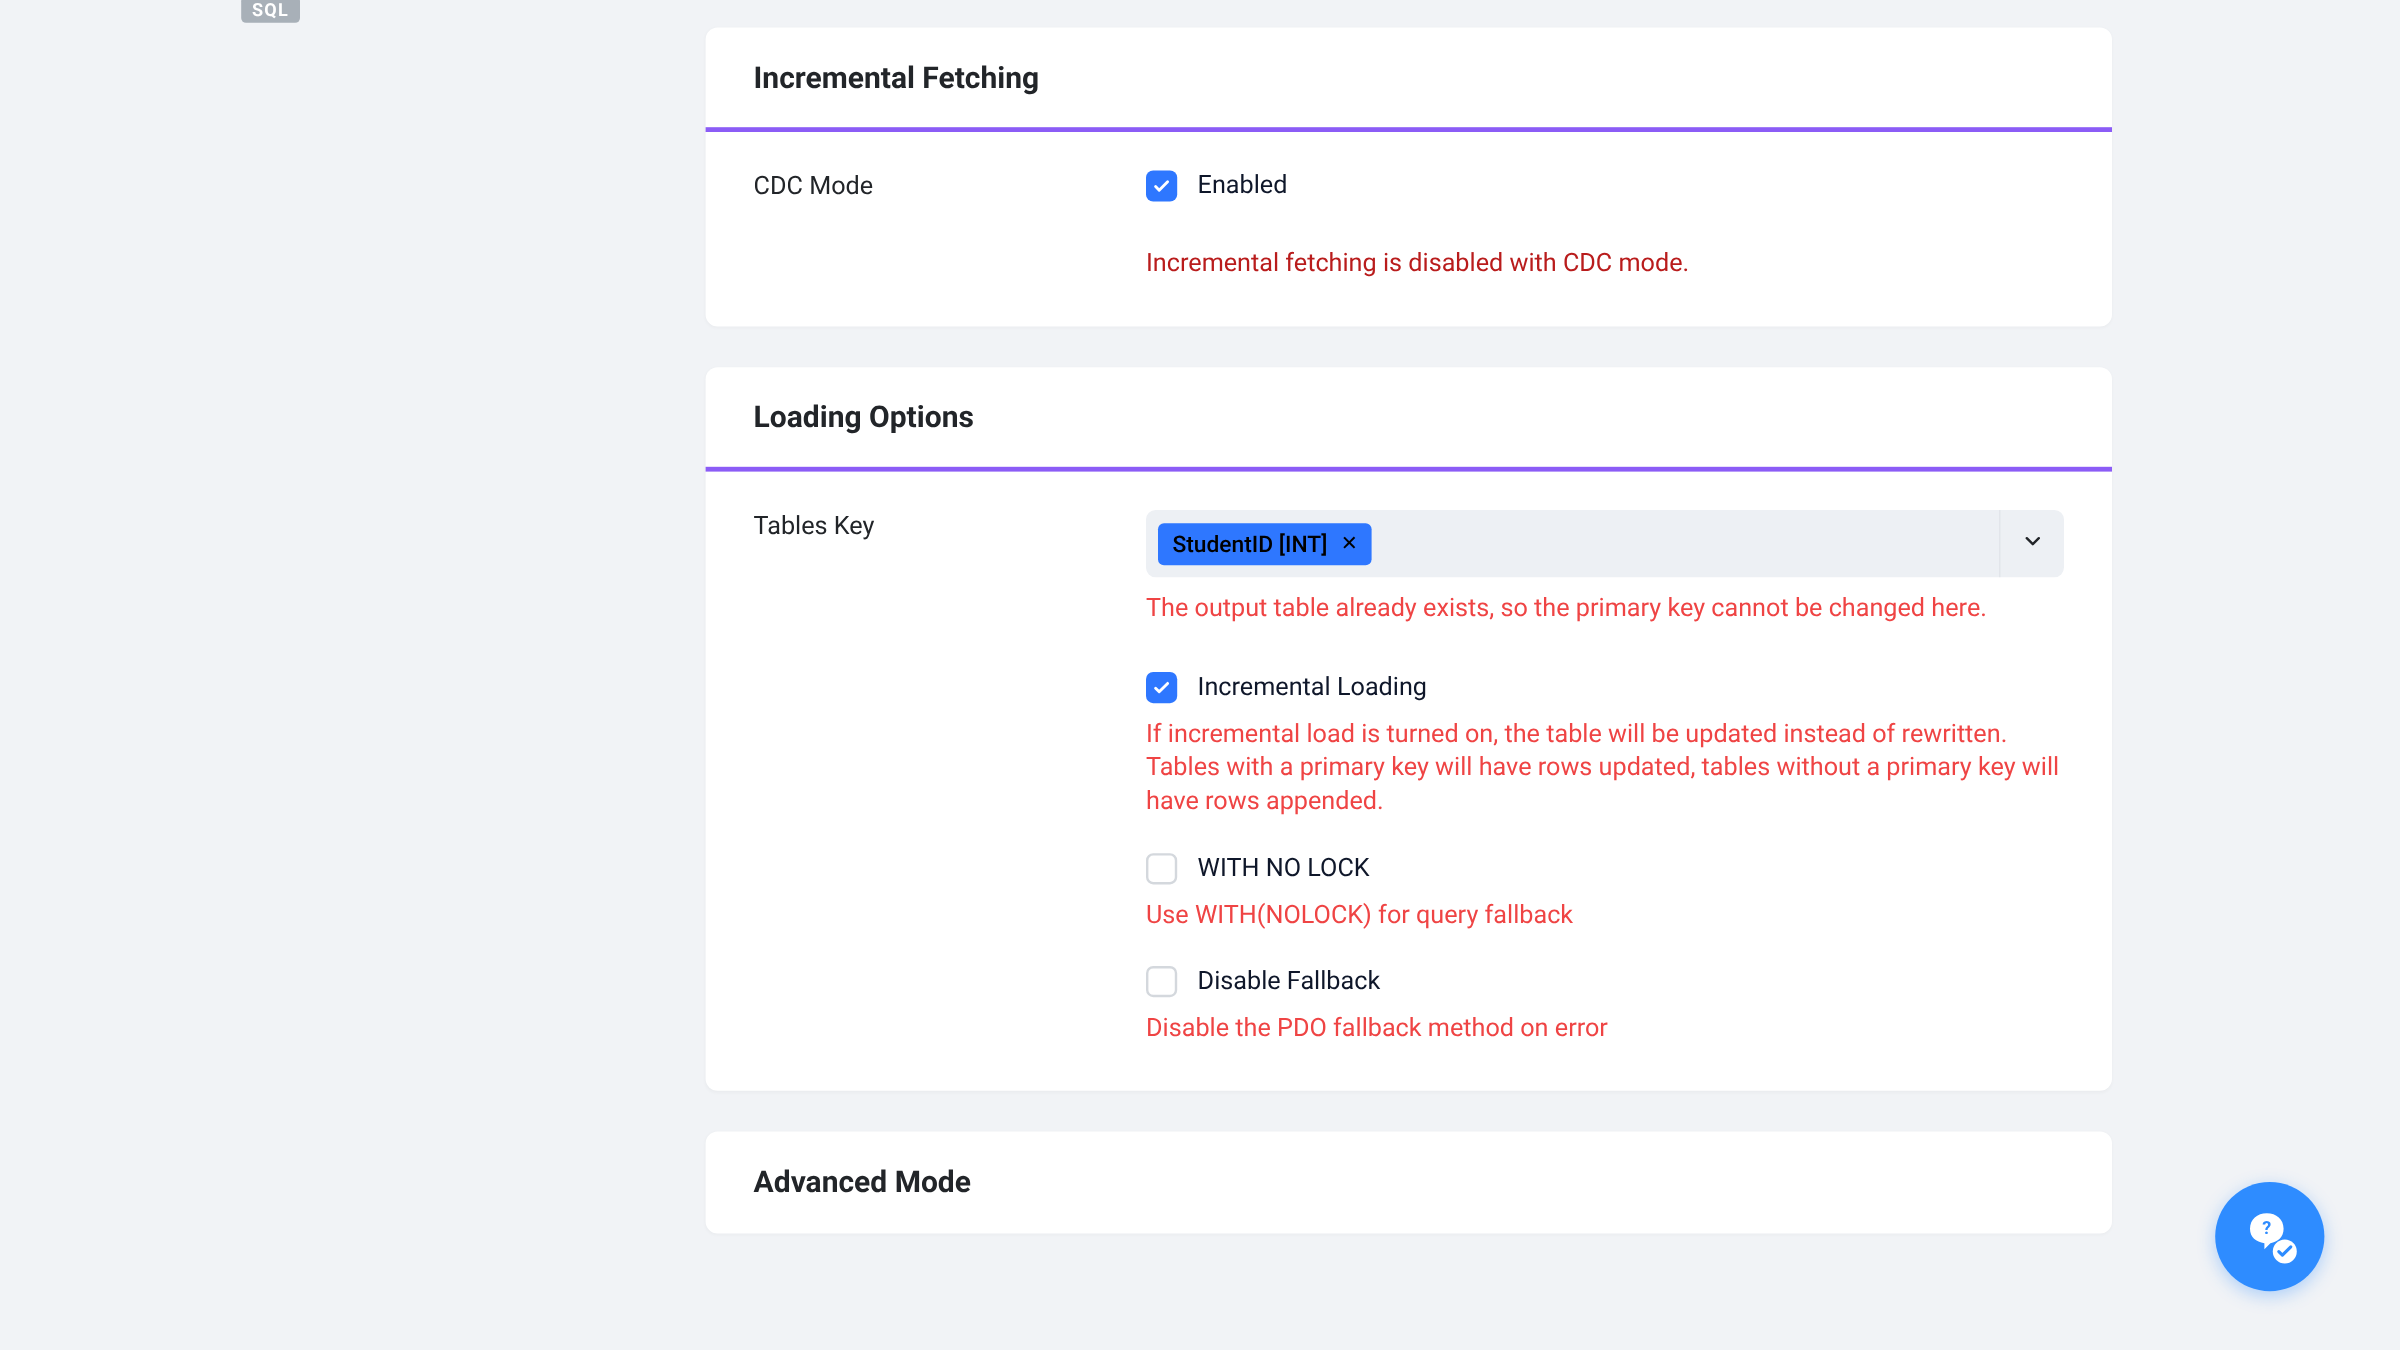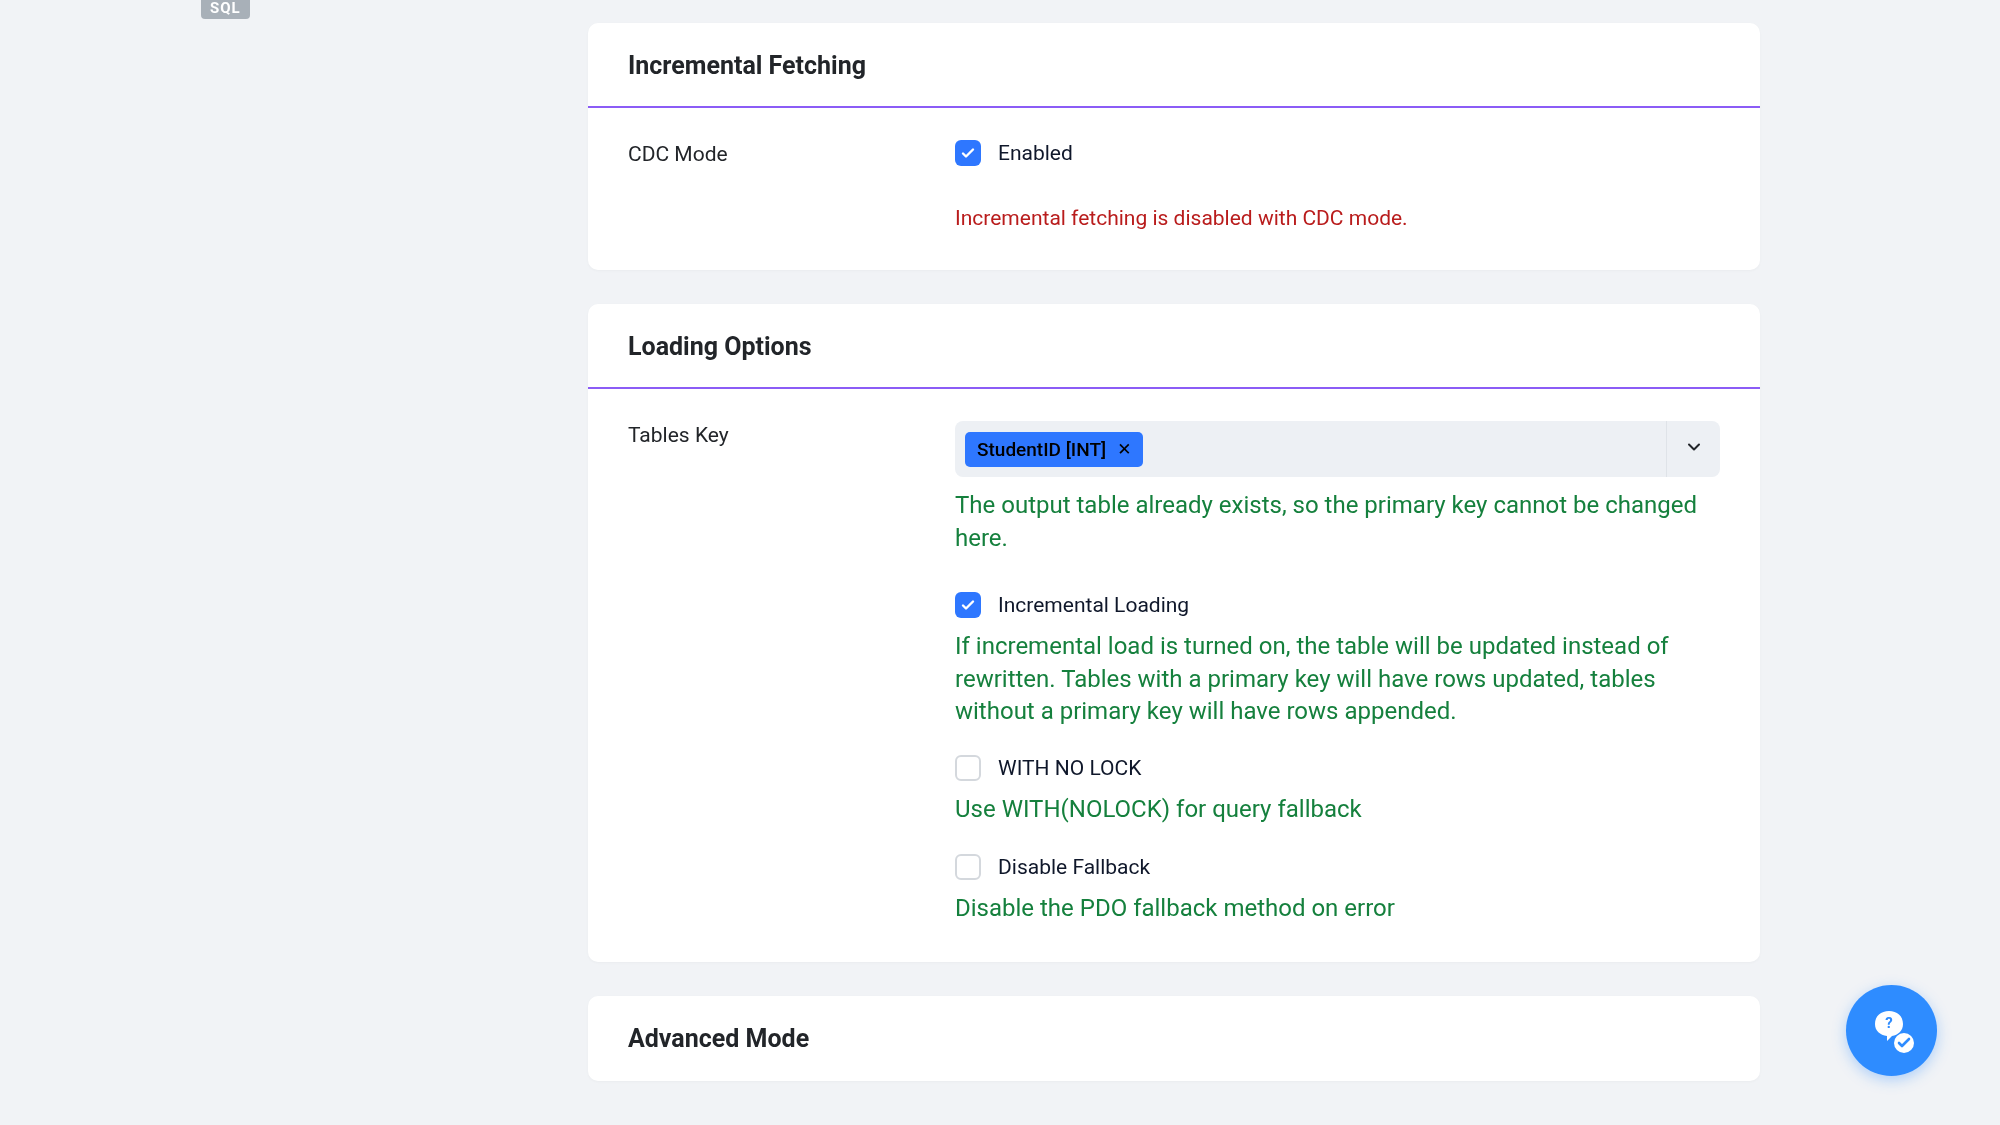--- a/index.html
+++ b/index.html
@@ -30,21 +30,21 @@
       padding-top: 23px;
     }
     .card {
       background: #fff;
       border-radius: 10px;
       margin-bottom: 34px;
       box-shadow: 0 1px 3px rgba(0,0,0,0.03);
     }
     .card-header {
       padding: 28px 40px 26px 40px;
-      border-bottom: 2px solid #8b5cf6;
+      border-bottom: 4px solid #8b5cf6;
     }
     .card-title {
       font-size: 25px;
       font-weight: 700;
       color: #222529;
     }
     .card-body {
       padding: 32px 40px 38px 40px;
     }
     .form-row {
@@ -89,22 +89,22 @@
     }
     .checkbox svg {
       width: 16px;
       height: 16px;
     }
     .checkbox-label {
       font-size: 21px;
       color: #0f172a;
     }
     .help-text {
-      font-size: 24px;
-      color: #15803d;
+      font-size: 21px;
+      color: #ef4444;
       margin-top: 12px;
       line-height: 1.35;
     }
     .help-text-standalone {
       font-size: 21px;
       color: #b91c1c;
       margin-top: 38px;
       line-height: 1.35;
     }
     .multiselect {

